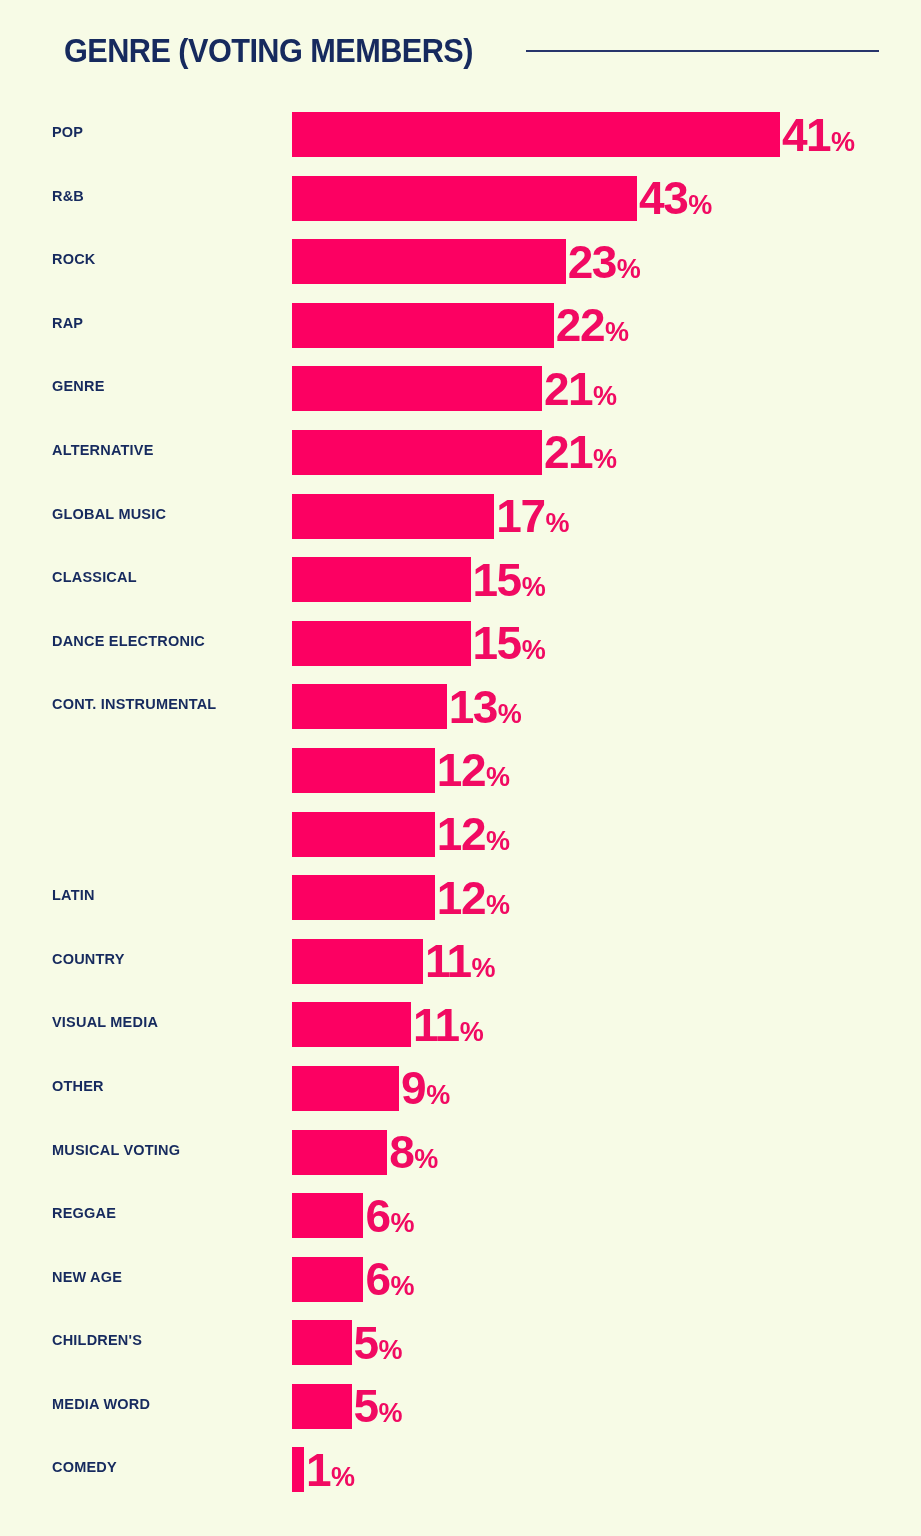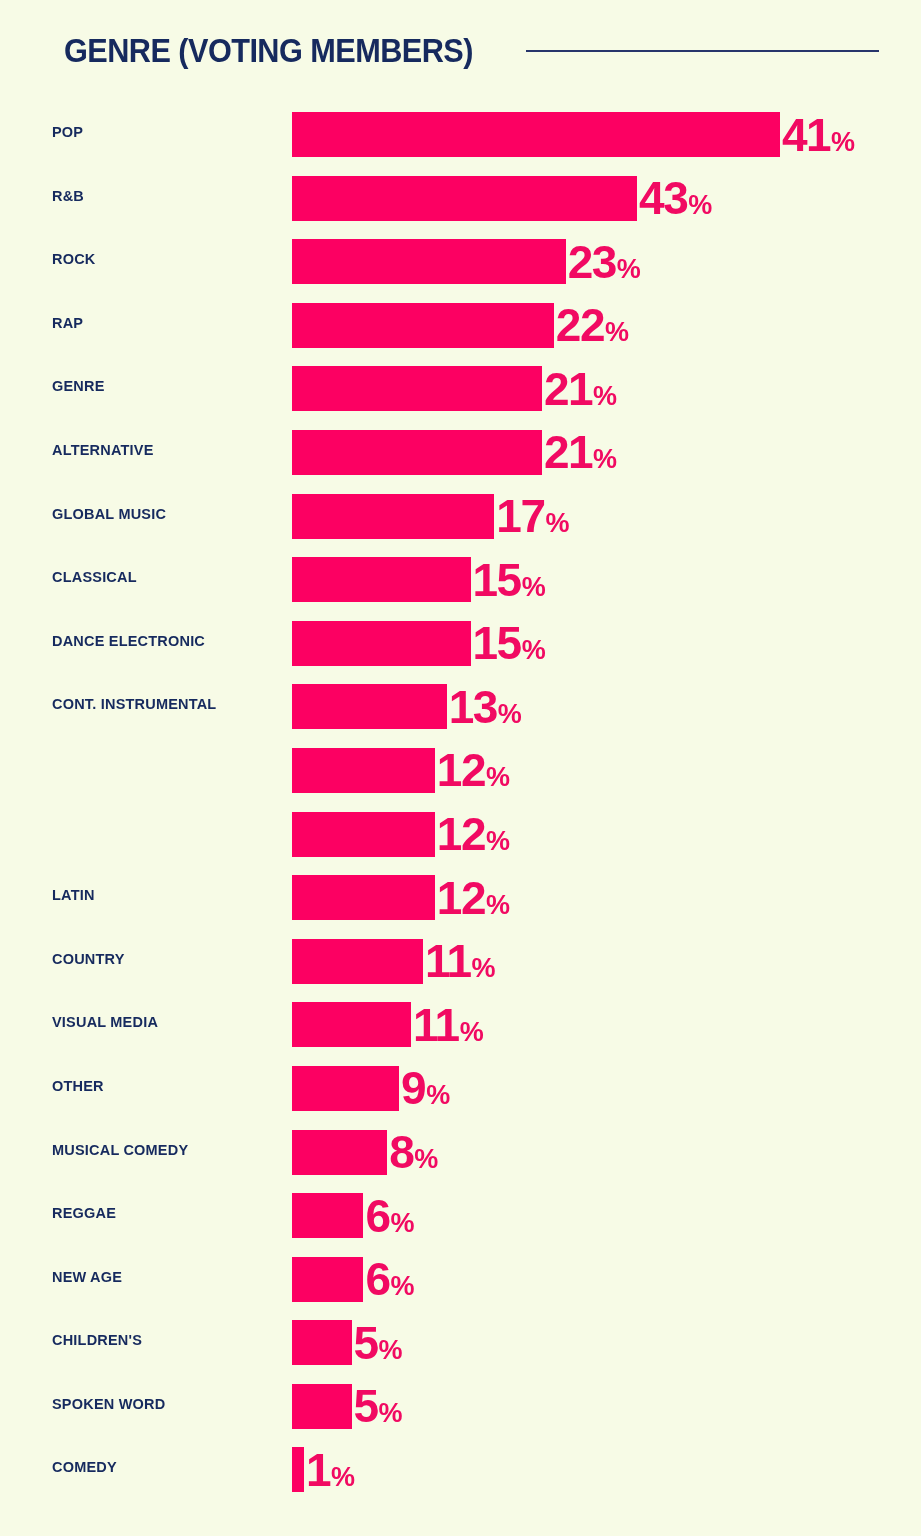--- a/index.html
+++ b/index.html
@@ -268,21 +268,21 @@
         <div class="row-label">OTHER</div>
         <div class="bar-wrap">
           <div class="bar" style="width: 107.1px;"></div>
           <div class="bar-value">
             <span class="num">9</span>
             <span class="pct">%</span>
           </div>
         </div>
       </div>
       <div class="bar-row">
-        <div class="row-label">MUSICAL COMEDY</div>
+        <div class="row-label">MUSICAL VOTING</div>
         <div class="bar-wrap">
           <div class="bar" style="width: 95.2px;"></div>
           <div class="bar-value">
             <span class="num">8</span>
             <span class="pct">%</span>
           </div>
         </div>
       </div>
       <div class="bar-row">
         <div class="row-label">REGGAE</div>
@@ -308,21 +308,21 @@
         <div class="row-label">CHILDREN'S</div>
         <div class="bar-wrap">
           <div class="bar" style="width: 59.5px;"></div>
           <div class="bar-value">
             <span class="num">5</span>
             <span class="pct">%</span>
           </div>
         </div>
       </div>
       <div class="bar-row">
-        <div class="row-label">SPOKEN WORD</div>
+        <div class="row-label">MEDIA WORD</div>
         <div class="bar-wrap">
           <div class="bar" style="width: 59.5px;"></div>
           <div class="bar-value">
             <span class="num">5</span>
             <span class="pct">%</span>
           </div>
         </div>
       </div>
       <div class="bar-row">
         <div class="row-label">COMEDY</div>

